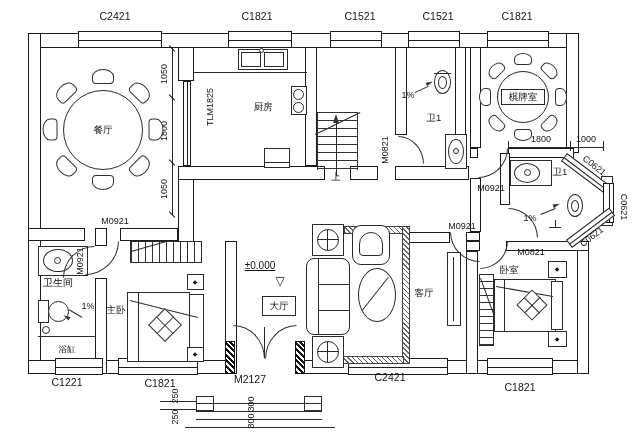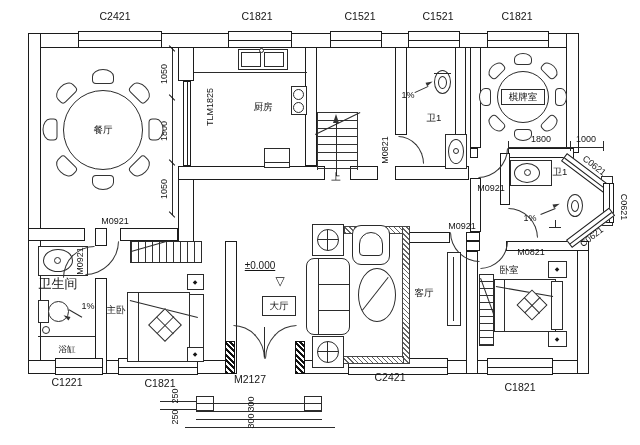--- a/index.html
+++ b/index.html
@@ -215,21 +215,21 @@
   <div class="ln" style="left:555px;top:220px;width:1px;height:8px"></div>
   <div class="arc2" style="left:508px;top:208px;width:30px;height:30px"></div>
   <span class="lbl dm" style="left:531px;top:252px">M0821</span>
 
   <div class="arc" style="left:450px;top:232px;width:30px;height:30px"></div>
   <span class="lbl dm" style="left:462px;top:226px">M0921</span>
 
   <div class="bx" style="left:38px;top:246px;width:50px;height:30px"></div>
   <div class="el" style="left:43px;top:249px;width:30px;height:23px"></div>
   <div class="el" style="left:54px;top:257px;width:7px;height:7px"></div>
-  <span class="lbl" style="left:58px;top:283px;font-size:13px">卫生间</span>
+  <span class="lbl" style="left:58px;top:283px;font-size:10px">卫生间</span>
   <span class="lblr" style="left:80px;top:261px">M0921</span>
   <div class="arc4" style="left:63px;top:246px;width:32px;height:32px"></div>
   <div class="bx" style="left:38px;top:300px;width:11px;height:23px"></div>
   <div class="el" style="left:48px;top:301px;width:21px;height:21px"></div>
   <span class="lbl dm" style="left:88px;top:306px">1%</span>
   <div class="ln" style="left:68px;top:313px;width:15px;height:1px;transform:rotate(30deg)"></div>
   <div style="position:absolute;left:63px;top:315px;width:0;height:0;border-top:2.5px solid transparent;border-bottom:2.5px solid transparent;border-left:7px solid #333;transform:rotate(210deg)"></div>
   <div class="el" style="left:42px;top:326px;width:8px;height:8px"></div>
   <div class="ln" style="left:38px;top:336px;width:57px;height:1px"></div>
   <span class="lbl" style="left:67px;top:349px;font-size:8.5px">浴缸</span>

